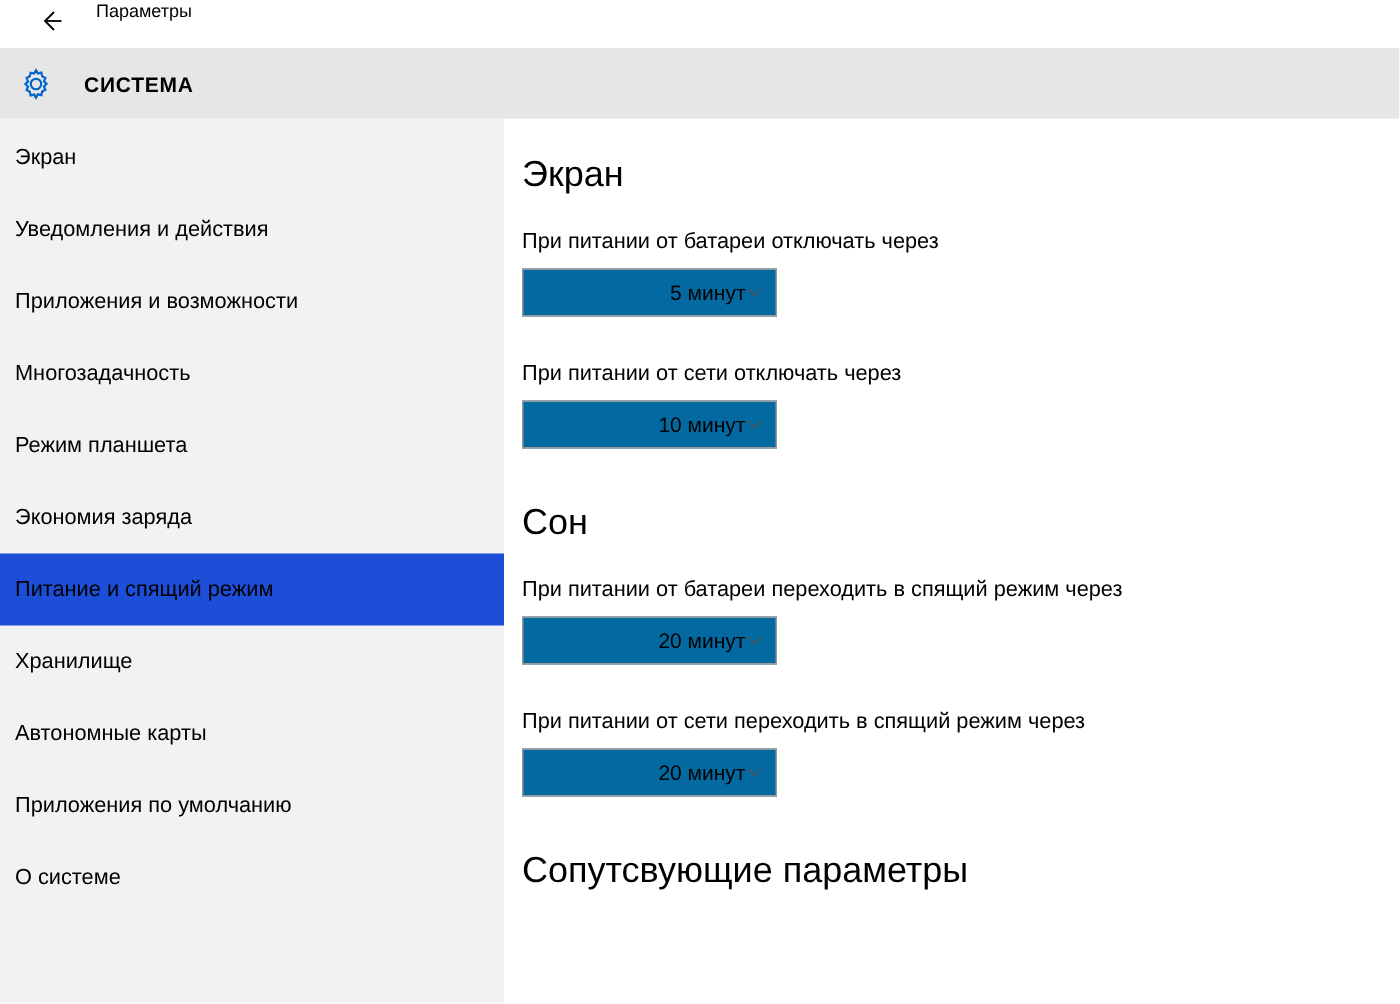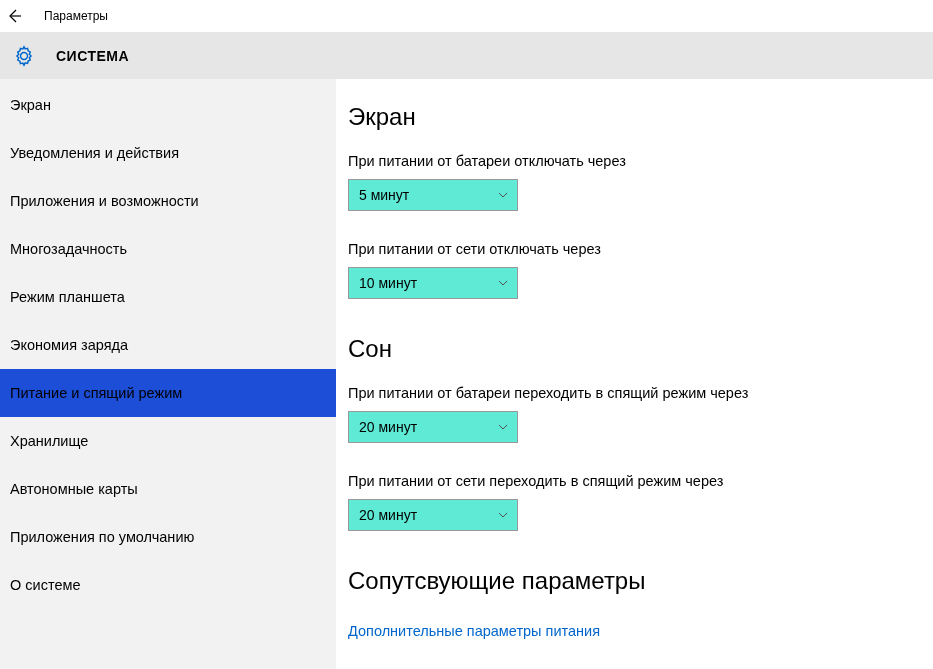--- a/index.html
+++ b/index.html
@@ -1,31 +1,31 @@
 <!DOCTYPE html>
 <html><head>
 <meta charset="utf-8">
 <style>
   * { box-sizing: border-box; margin: 0; padding: 0; }
   html, body { width: 933px; height: 669px; font-family: "Segoe UI", Tahoma, sans-serif; background: #fff; color: #000; overflow: hidden; }
-  .titlebar { height: 32px; background: #fff; display: flex; align-items: center; padding-left: 0; }
+  .titlebar { height: 32px; background: #fff; display: flex; padding-left: 20px; }
   .titlebar .back { width: 28px; height: 28px; display: flex; align-items: center; justify-content: center; cursor: pointer; }
   .titlebar .title { font-size: 12px; margin-left: 16px; color: #000; }
   .header { height: 47px; background: #e6e6e6; display: flex; align-items: center; padding-left: 12px; }
   .header .gear { width: 24px; height: 24px; display: flex; align-items: center; justify-content: center; }
   .header .section-name { font-size: 14px; font-weight: 600; letter-spacing: 0.5px; margin-left: 20px; }
   .body { display: flex; height: calc(669px - 32px - 47px); }
   .sidebar { width: 336px; background: #f2f2f2; padding-top: 2px; }
   .sidebar-item { height: 48px; display: flex; align-items: center; padding-left: 10px; font-size: 14.5px; cursor: pointer; }
   .sidebar-item.active { background: #1d4ed8; }
   .content { flex: 1; padding: 24px 0 0 12px; overflow: auto; }
   .content h2 { font-size: 24px; font-weight: 400; margin-bottom: 22px; }
   .content h2.section2 { margin-top: 36px; margin-bottom: 22px;}
   .field-label { font-size: 14.5px; margin-bottom: 10px; }
-  .select-box { width: 170px; height: 32px; border: 1px solid #999; background: #5eead4; display: flex; align-items: center; justify-content: space-between; padding: 0 8px 0 10px; font-size: 14px; cursor: pointer; margin-bottom: 30px; }
+  .select-box { width: 170px; height: 32px; border: 1px solid #999; background: #0369a1; display: flex; align-items: center; justify-content: flex-end; padding: 0 8px 0 10px; font-size: 14px; cursor: pointer; margin-bottom: 30px; }
   .select-box .chev { color: #555; }
   .related-link { color: #0066cc; font-size: 14.5px; cursor: pointer; margin-top: 6px; display: inline-block; }
   svg { display: block; }
 </style>
 </head>
 <body>
 
 <div class="titlebar">
   <div class="back">
     <svg width="16" height="16" viewBox="0 0 16 16">
@@ -122,15 +122,14 @@
     <div class="select-box">
       <span>20 минут</span>
       <span class="chev">
         <svg width="12" height="12" viewBox="0 0 12 12">
             <path d="M2 4 L6 8 L10 4" stroke="#555" stroke-width="1" fill="none"></path>
           </svg>
       </span>
     </div>
 
     <h2 class="section2">Сопутсвующие параметры</h2>
-    <span class="related-link">Дополнительные параметры питания</span>
   </div>
 </div>
 
 </body></html>

